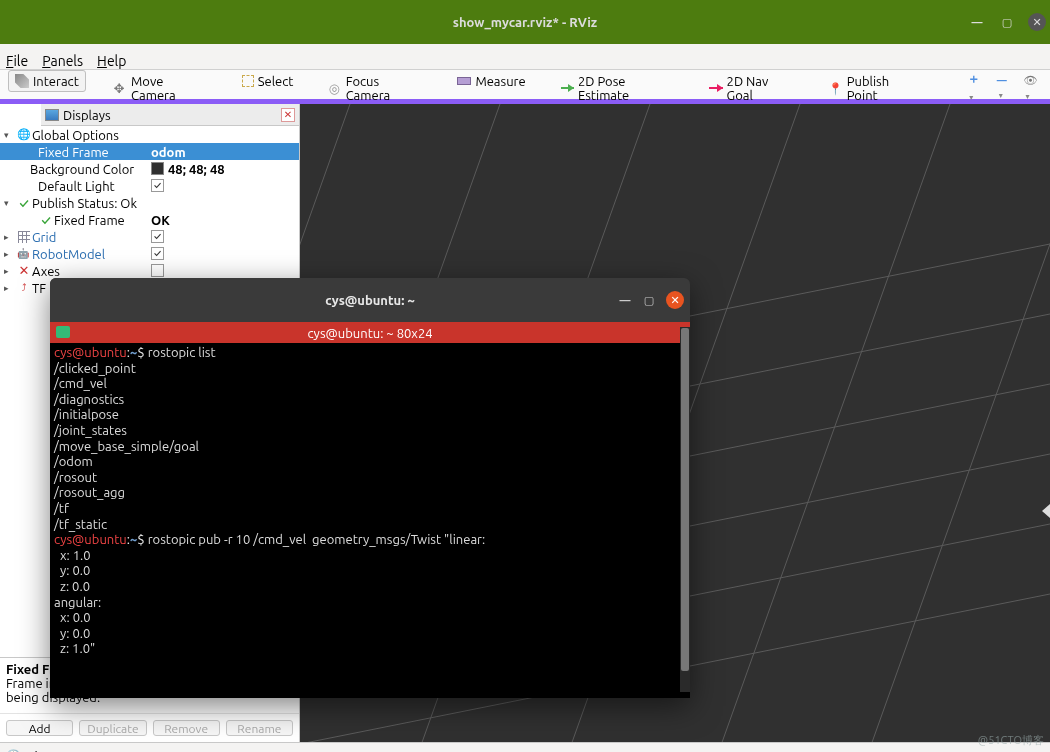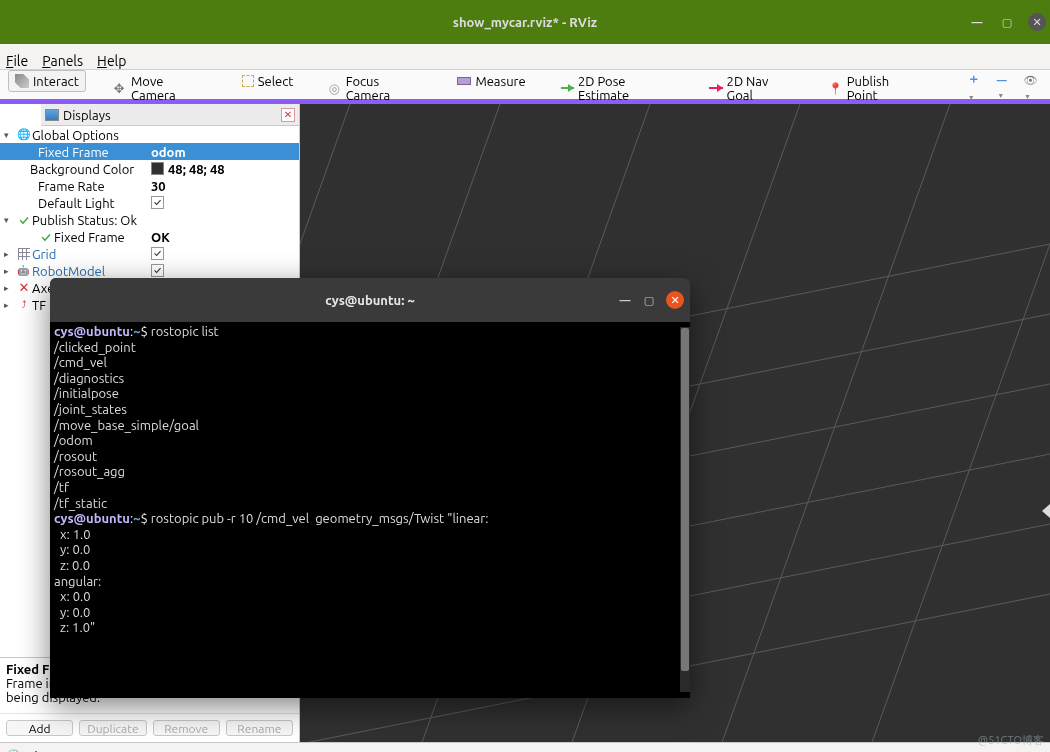--- a/index.html
+++ b/index.html
@@ -83,21 +83,21 @@
 
   
   .term{ position:absolute; left:50px; top:278px; width:640px; height:420px; background:#2b2b2b; border-radius:6px 6px 0 0; box-shadow:0 8px 30px rgba(0,0,0,.5); overflow:hidden; display:flex; flex-direction:column;}
   .term-title{ height:44px; background:#3a3a3a; color:#e8e8e8; font-size:13px; font-weight:bold; display:flex; align-items:center; justify-content:center; position:relative;}
   .term-title .tbtns{position:absolute; right:6px; display:flex; gap:10px; align-items:center;}
   .tcbtn{ width:14px;height:14px; color:#ccc; font-size:11px; display:flex;align-items:center;justify-content:center;}
   .tcbtn.close{ width:18px;height:18px;border-radius:9px;background:#e95420;color:#fff;}
   .term-tab{ height:21px; background:#c9342b; color:#fff; font-size:13px; display:flex; align-items:center; justify-content:center; position:relative;}
   .term-tab .badge{position:absolute;left:6px;top:4px;width:14px;height:12px;background:#3b7; border-radius:2px;}
   .term-body{ flex:1; background:#000; color:#ddd; font-family:"Ubuntu Mono","DejaVu Sans Mono",monospace; font-size:13px; line-height:15.6px; padding:2px 4px; white-space:pre; overflow:hidden; position:relative;}
-  .term-body .prompt .u{color:#c4b5fd;font-weight:bold;text-align:center;}
+  .term-body .prompt .u{color:#ef4444;font-weight:normal;text-align:center;}
   .term-body .prompt .c{color:#eee;}
   .term-body .prompt .p{color:#729fcf;font-weight:bold;}
   .term-scroll{position:absolute;right:0;top:49px;bottom:6px;width:10px;background:#2a2a2a;}
   .term-scroll .thumb{background:#777;border-radius:2px;margin:1px;height:94%;}
 
   .watermark{position:absolute;right:6px;bottom:4px;font-size:11px;color:#9aa;opacity:.6;}
   .right-handle{position:absolute;right:0;top:400px;width:8px;height:14px;background:#ddd;clip-path:polygon(100% 0,0 50%,100% 100%);}
 </style>
 </head>
 <body>
@@ -175,24 +175,20 @@
       <div class="row sel" style="padding-left:38px;">
         <span class="lbl">Fixed Frame</span>
         <span class="val">odom</span>
       </div>
       <div class="row" style="padding-left:30px;">
         <span class="lbl">Background Color</span>
         <span class="val">
             <span class="swatch"></span>
             <span>48; 48; 48</span>
           </span>
-      </div>
-      <div class="row" style="padding-left:38px;">
-        <span class="lbl">Frame Rate</span>
-        <span class="val">30</span>
       </div>
       <div class="row" style="padding-left:38px;">
         <span class="lbl">Default Light</span>
         <span class="val">
             <span class="chk">✓</span>
           </span>
       </div>
       <div class="row">
         <span class="arrow">▾</span>
           <span class="ic ic-check"></span>
@@ -280,20 +276,24 @@
 </div>
 
 <div class="term">
   <div class="term-title">
     <span>cys@ubuntu: ~</span>
     <div class="tbtns">
       <span class="tcbtn">—</span>
       <span class="tcbtn">▢</span>
       <span class="tcbtn close">✕</span>
     </div>
+  </div>
+  <div class="term-tab">
+    <span class="badge"></span>
+    <span>cys@ubuntu: ~ 80x24</span>
   </div>
   <div class="term-body"><span class="prompt"><span class="u">cys@ubuntu</span><span class="c">:</span><span class="p">~</span><span class="c">$ </span></span><span>rostopic list</span>
 <span id="topics-out">/clicked_point
 /cmd_vel
 /diagnostics
 /initialpose
 /joint_states
 /move_base_simple/goal
 /odom
 /rosout

